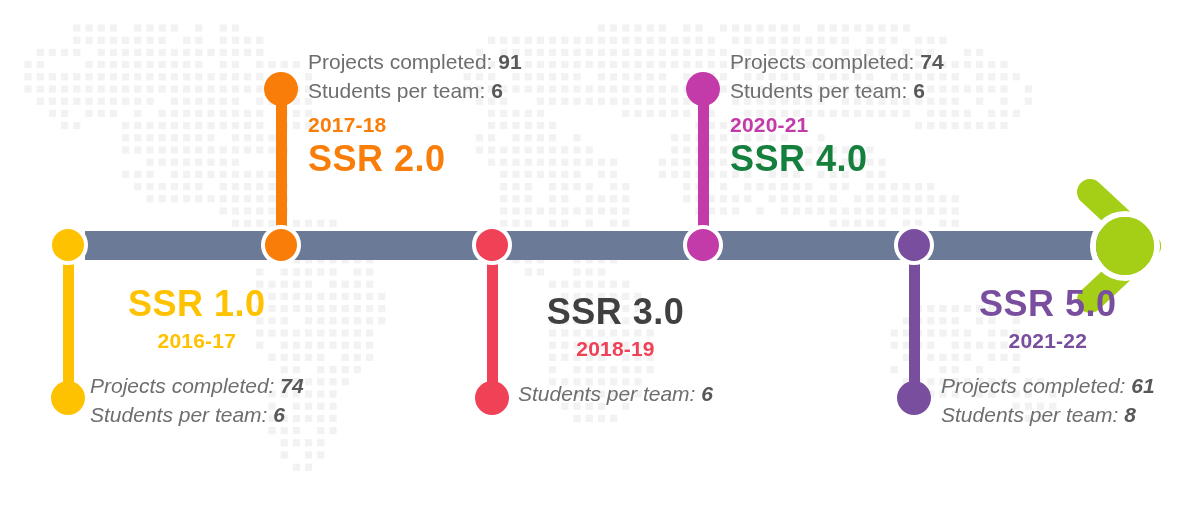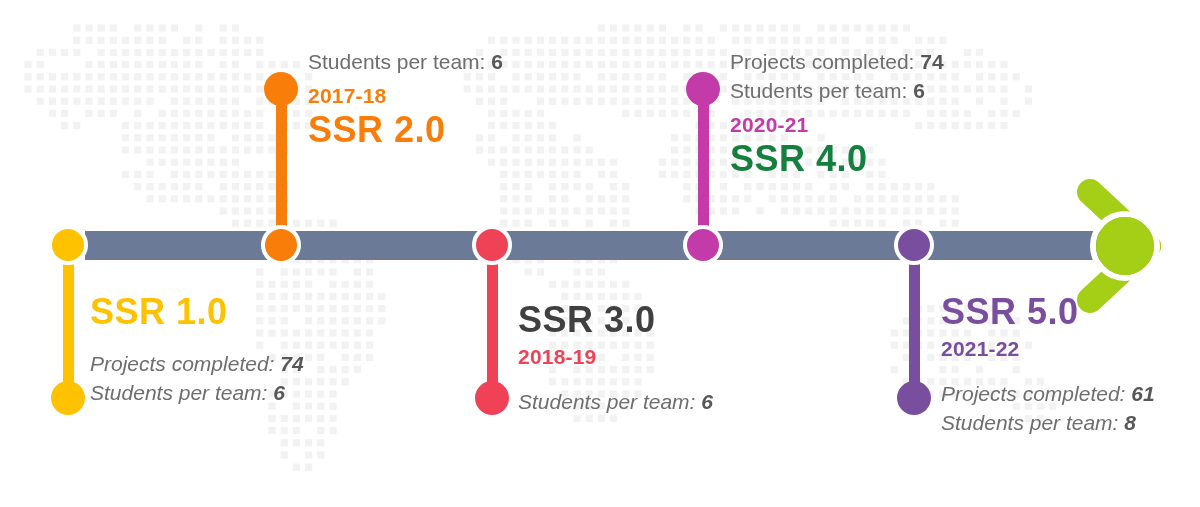--- a/index.html
+++ b/index.html
@@ -77,21 +77,21 @@
   
   .ms-below .node-end { top: 381px; }
   .ms-below .stem { top: 253px; height: 145px; }
 
   
   .text-block {
     position: absolute;
     white-space: nowrap;
   }
   .ms-above .text-block { top: 48px; }
-  .ms-below .text-block { top: 293px; }
+  .ms-below .text-block { top: 285px; align-items: center; }
 
   .ssr-title {
     font-size: 36px;
     font-weight: bold;
     line-height: 1.08;
     letter-spacing: 0.5px;
   }
   .year-label {
     font-size: 21px;
     font-weight: bold;
@@ -1249,34 +1249,36 @@
     <circle id="arrow-dot" cx="55" cy="74" r="29" fill="#A5CE16"></circle>
   </svg>
 
   <div id="milestones">
       <div class="milestone ms-below" style="left: 68px;">
         <div class="node-end" style="background: rgb(255, 194, 0);"></div>
         <div class="stem" style="background: rgb(255, 194, 0);"></div>
         <div class="node-main" style="background: rgb(255, 194, 0);"></div>
         <div class="text-block" style="left: 22px;">
           <div class="ssr-title order-title" style="color: rgb(255, 194, 0);">SSR 1.0</div>
+          <div class="year-label order-year" style="color: rgb(255, 194, 0);">2016-17</div>
           <div class="order-stats">
             <div class="stat-line"><span>Projects completed:</span> <b>74</b></div>
             <div class="stat-line"><span>Students per team:</span> <b>6</b></div>
           </div>
         </div>
       </div>
       <div class="milestone ms-above" style="left: 281px;">
         <div class="node-end" style="background: rgb(249, 125, 9);"></div>
         <div class="stem" style="background: rgb(249, 125, 9);"></div>
         <div class="node-main" style="background: rgb(249, 125, 9);"></div>
         <div class="text-block" style="left: 27px;">
           <div class="ssr-title order-title" style="color: rgb(249, 125, 9);">SSR 2.0</div>
           <div class="year-label order-year" style="color: rgb(249, 125, 9);">2017-18</div>
           <div class="order-stats">
+            <div class="stat-line"><span>Projects completed:</span> <b>91</b></div>
             <div class="stat-line"><span>Students per team:</span> <b>6</b></div>
           </div>
         </div>
       </div>
       <div class="milestone ms-below" style="left: 492px;">
         <div class="node-end" style="background: rgb(240, 66, 87);"></div>
         <div class="stem" style="background: rgb(240, 66, 87);"></div>
         <div class="node-main" style="background: rgb(240, 66, 87);"></div>
         <div class="text-block" style="left: 26px;">
           <div class="ssr-title order-title" style="color: #404040; margin-top: 8px;">SSR 3.0</div>

